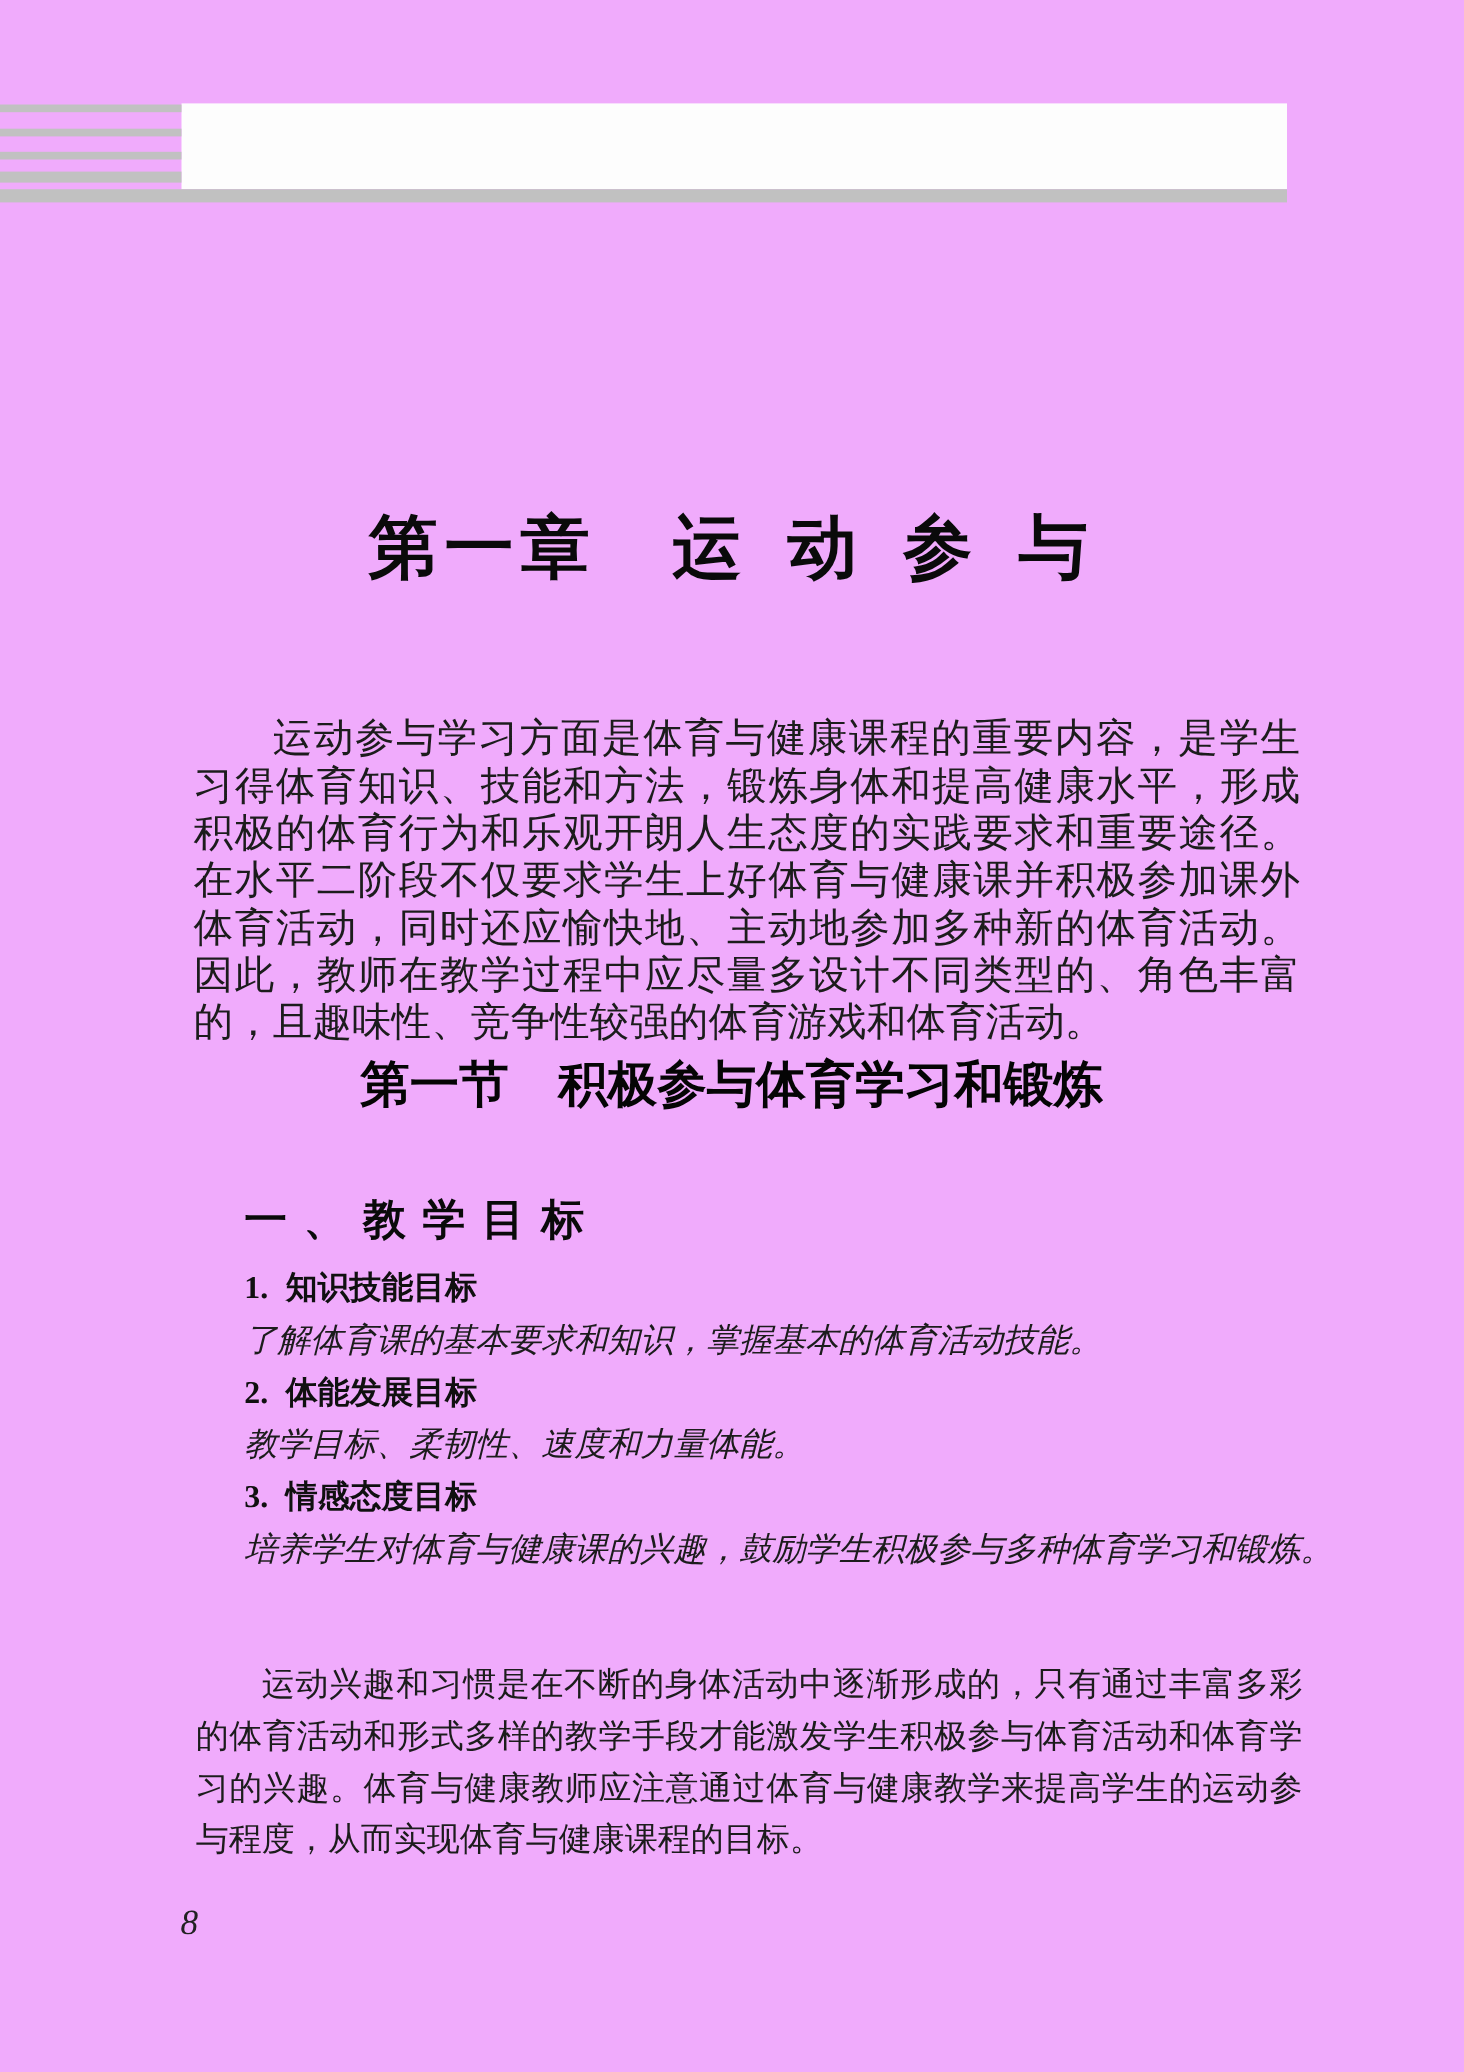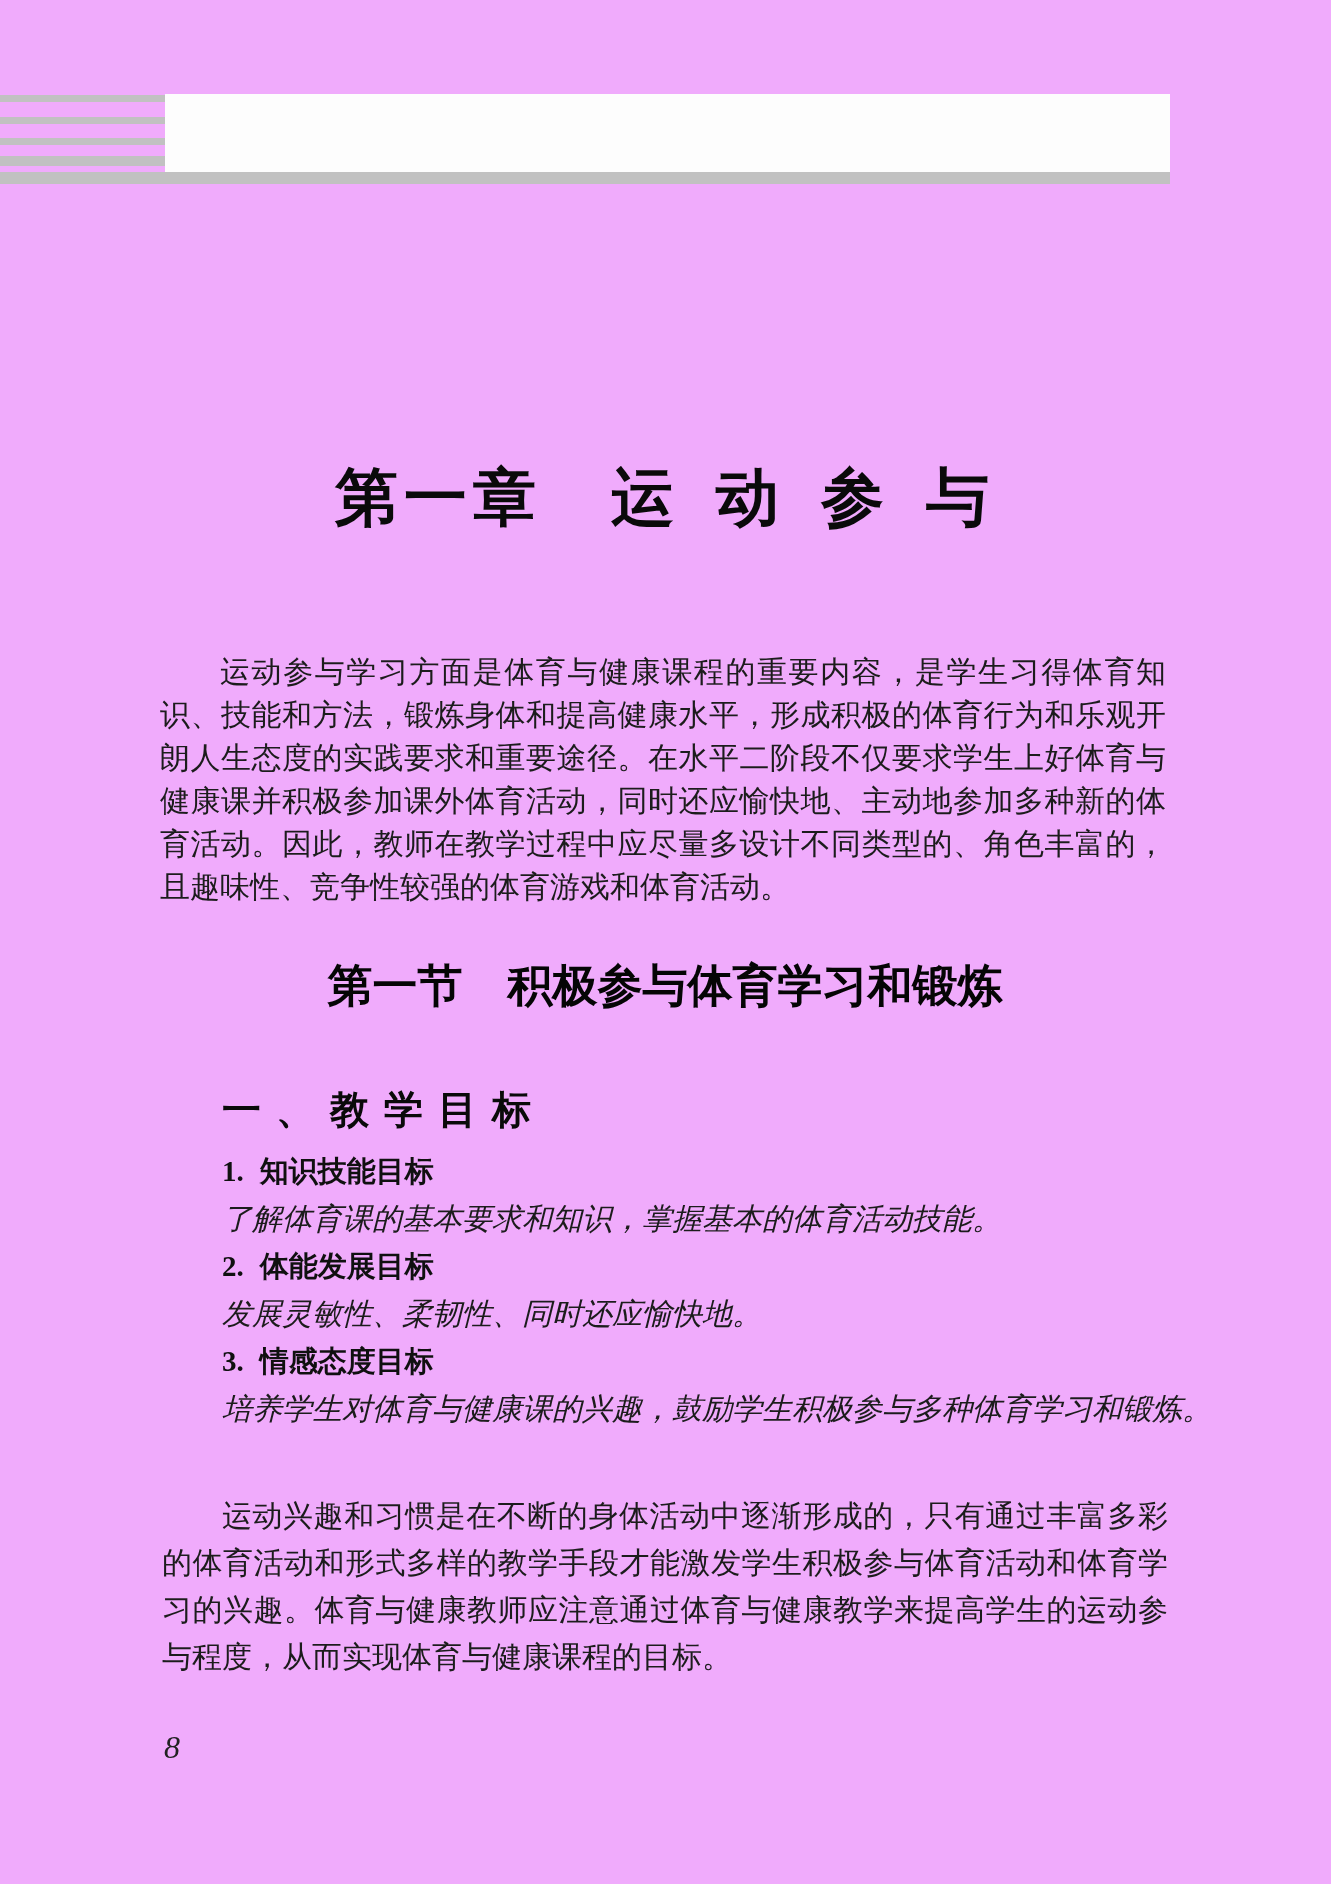--- a/index.html
+++ b/index.html
@@ -44,24 +44,24 @@
     line-height: 90px;
     letter-spacing: 6px;
     word-spacing: 8px;
     color: #0a0a0a;
     white-space: nowrap;
   }
 
   
   .intro {
     position: absolute;
-    left: 160px; top: 650px;
+    left: 176px; top: 650px;
     width: 1006px;
     margin: 0;
-    font-size: 30px;
+    font-size: 36px;
     line-height: 43px;
     text-align: justify;
     text-indent: 2em;
     color: #1c1c1c;
   }
 
   
   .section-title {
     position: absolute;
     left: 162px; top: 956px;
@@ -125,21 +125,21 @@
   .t2 { top: 1247px; }
   .d2 { top: 1295px; }
   .t3 { top: 1342px; }
   .d3 { top: 1390px; }
 
   
   .para2 {
     position: absolute;
     left: 162px; top: 1492px;
     width: 1006px;
-    margin: 0;
+    margin: 16px;
     font-size: 30px;
     line-height: 47px;
     text-align: justify;
     text-indent: 2em;
     color: #1c1c1c;
   }
 
   
   .page-number {
     position: absolute;
@@ -174,21 +174,21 @@
   <h3 class="sub-heading sh1">一、教学目标</h3>
 
   <div class="item-title t1">
     <span class="num">1.</span><span>知识技能目标</span>
   </div>
   <div class="item-desc d1">了解体育课的基本要求和知识，掌握基本的体育活动技能。</div>
 
   <div class="item-title t2">
     <span class="num">2.</span><span>体能发展目标</span>
   </div>
-  <div class="item-desc d2">发展灵敏性、柔韧性、同时还应愉快地。</div>
+  <div class="item-desc d2">教学目标、柔韧性、速度和力量体能。</div>
 
   <div class="item-title t3">
     <span class="num">3.</span><span>情感态度目标</span>
   </div>
   <div class="item-desc d3">培养学生对体育与健康课的兴趣，鼓励学生积极参与多种体育学习和锻炼。</div>
 
 
   <p class="para2">运动兴趣和习惯是在不断的身体活动中逐渐形成的，只有通过丰富多彩的体育活动和形式多样的教学手段才能激发学生积极参与体育活动和体育学习的兴趣。体育与健康教师应注意通过体育与健康教学来提高学生的运动参与程度，从而实现体育与健康课程的目标。</p>
 
   <div class="page-number">8</div>

